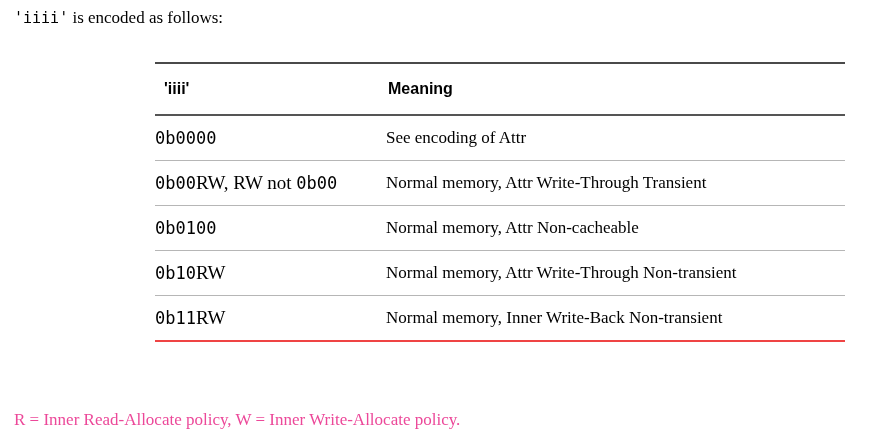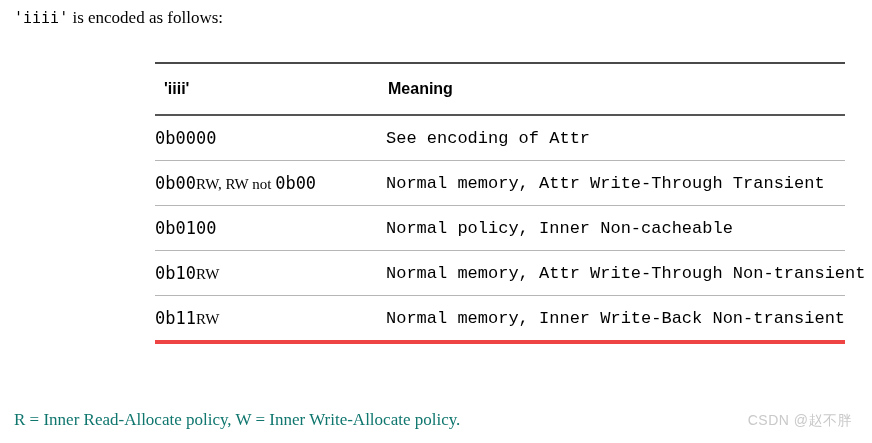--- a/index.html
+++ b/index.html
@@ -70,53 +70,53 @@
 
   table.enc tbody td {
     padding: 0;
     height: 44px;
     vertical-align: middle;
     border-bottom: 1px solid #b6b6b6;
     font-size: 17px;
     margin-left: 48px;
   }
   table.enc tbody tr:last-child td {
-    border-bottom: 4px solid #ef4444;
+    border-bottom: 2px solid #ef4444;
   }
 
   td.code {
     padding-left: 9px;
     font-family: "DejaVu Sans Mono", monospace;
     font-size: 14px;
     letter-spacing: 0px;
     color: #000;
     white-space: nowrap;
   }
   td.code .ser {
     font-family: "Liberation Serif", serif;
-    font-size: 15px;
+    font-size: 19px;
     text-align: right;
   }
   td.meaning {
     padding-left: 2px;
-    font-family: Liberation Mono, monospace;
+    font-family: Liberation Serif, serif;
     font-size: 17px;
     color: #000;
     white-space: nowrap;
   }
 
   
   .legend {
     position: absolute;
     left: 14px;
     top: 409px;
     font-family: "Liberation Serif", serif;
     font-size: 17px;
     line-height: 22px;
-    color: #0f766e;
+    color: #ec4899;
     white-space: pre;
   }
 
   
   .watermark {
     position: absolute;
     right: 20px;
     top: 412px;
     font-family: "Liberation Sans", sans-serif;
     font-size: 14px;
@@ -149,31 +149,30 @@
           <tr>
             <td class="code"><span>0b0000</span></td>
             <td class="meaning">See encoding of Attr</td>
           </tr>
           <tr>
             <td class="code"><span>0b00</span><span class="ser">RW, RW not </span><span>0b00</span></td>
             <td class="meaning">Normal memory, Attr Write-Through Transient</td>
           </tr>
           <tr>
             <td class="code"><span>0b0100</span></td>
-            <td class="meaning">Normal policy, Inner Non-cacheable</td>
+            <td class="meaning">Normal memory, Attr Non-cacheable</td>
           </tr>
           <tr>
             <td class="code"><span>0b10</span><span class="ser">RW</span></td>
             <td class="meaning">Normal memory, Attr Write-Through Non-transient</td>
           </tr>
           <tr>
             <td class="code"><span>0b11</span><span class="ser">RW</span></td>
             <td class="meaning">Normal memory, Inner Write-Back Non-transient</td>
           </tr>
         </tbody>
     </table>
   </div>
 
   <div class="legend">R = Inner Read-Allocate policy, W = Inner Write-Allocate policy.</div>
 
-  <div class="watermark">CSDN @赵不胖</div>
 
 </div>
 
 </body></html>

